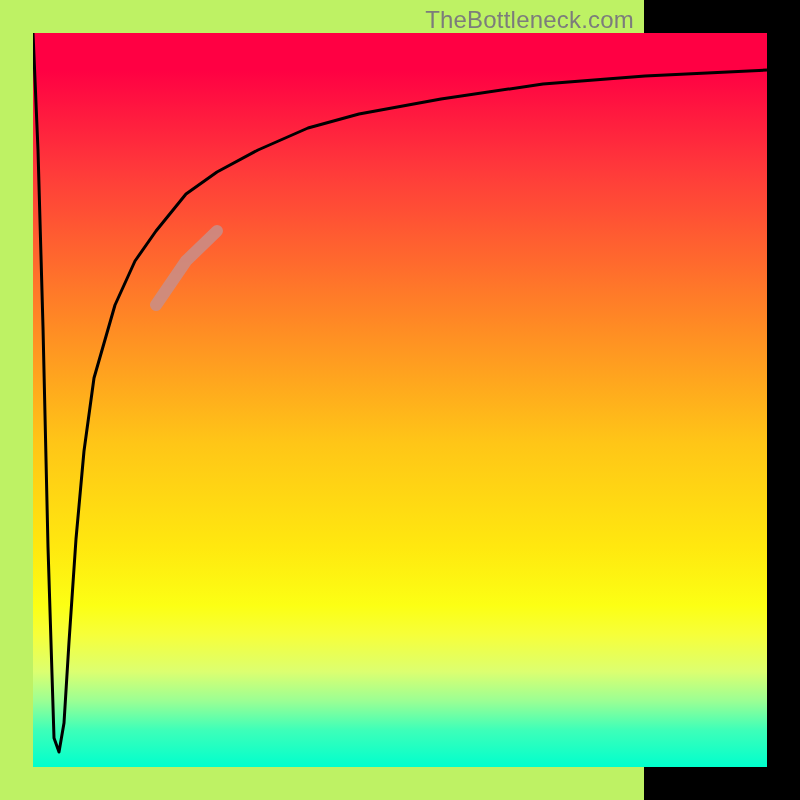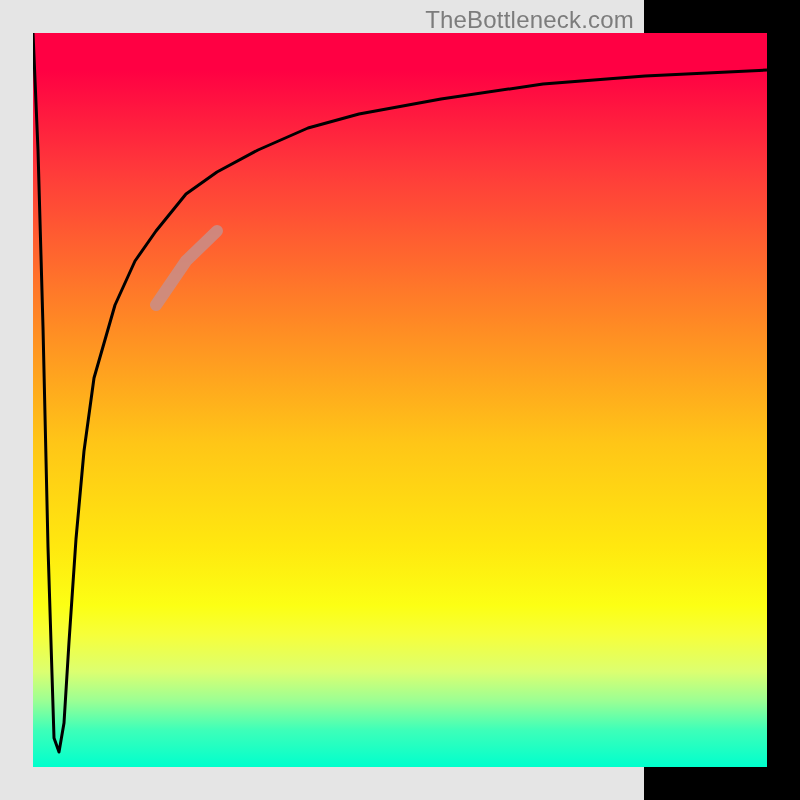--- a/index.html
+++ b/index.html
@@ -8,21 +8,21 @@
     width: 800px;
     height: 800px;
     overflow: hidden;
     background: #000;
     font-family: Arial, Helvetica, sans-serif;
   }
   .frame {
     position: relative;
     width: 644px;
     height: 800px;
-    background: #e5e5e5;
+    background: #bef264;
   }
   .plot-area {
     position: absolute;
     left: 33px;
     top: 33px;
     width: 734px;
     height: 734px;
     overflow: hidden;
   }
   .gradient-bg {

